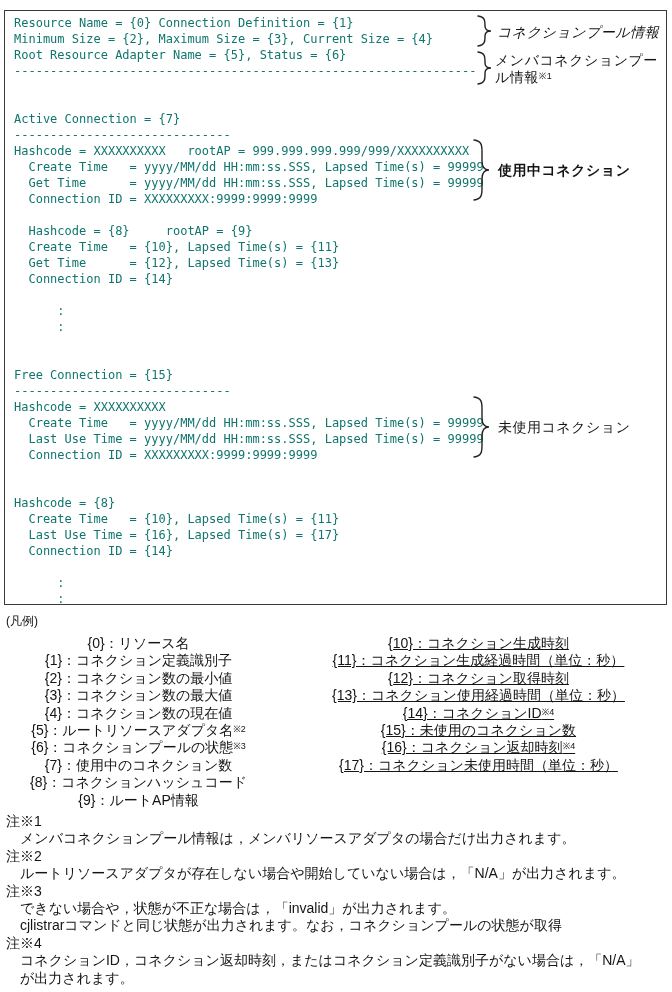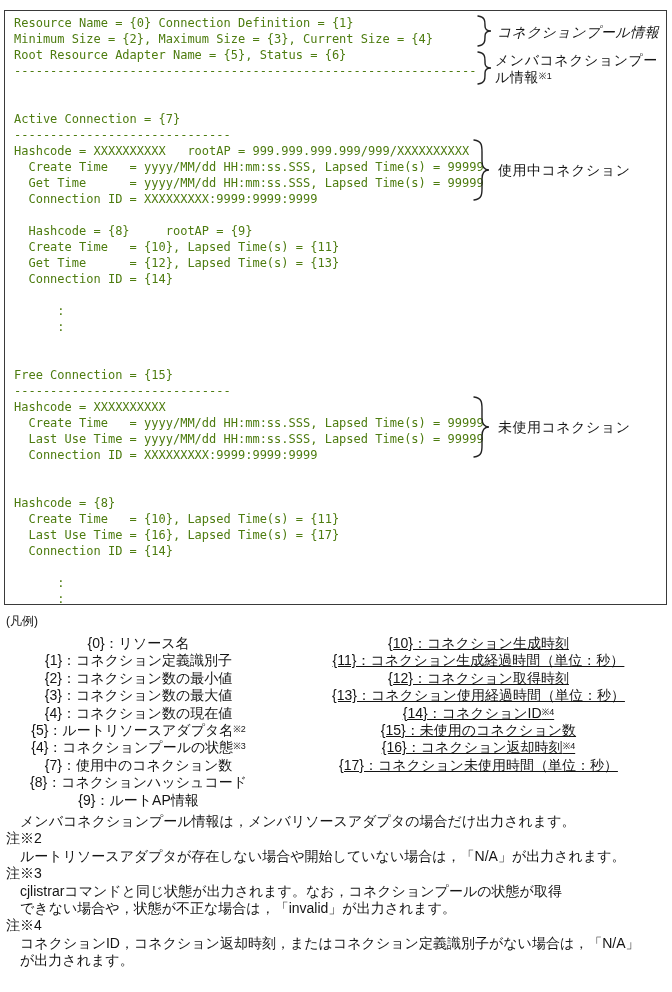--- a/index.html
+++ b/index.html
@@ -4,21 +4,21 @@
 <style>
   html,body{margin:0;padding:0;background:#fff;}
   .page{position:relative;width:672px;height:992px;background:#fff;color:#111;
         font-family:"Liberation Sans",sans-serif;overflow:hidden;}
 
   
   .console-box{position:absolute;left:4px;top:10px;width:663px;height:595px;
                border:1px solid #3a3a3a;background:#fff;box-sizing:border-box;}
   .console-pre{margin:0;padding:4px 0 0 9px;
                font-family:"DejaVu Sans Mono",monospace;
-               font-size:12px;line-height:16px;color:#4d7c0f;white-space:pre;}
+               font-size:12px;line-height:16px;color:#0f766e;white-space:pre;}
 
   
   .brace{position:absolute;}
   .brace svg{display:block;}
   .ann{position:absolute;font-size:14px;line-height:17px;white-space:nowrap;
        color:#141414;letter-spacing:0.5px;}
   sup{font-size:9px;vertical-align:top;position:relative;top:-1px;}
   sup:empty{display:none;}
 
   
@@ -94,62 +94,63 @@
   <div class="ann" style="left:495px;top:52px;">
     <span>メンバコネクションプー</span><br>
     <span>ル情報</span><sup>※1</sup>
   </div>
 
   <div class="brace" style="left:472px;top:139px;">
     <svg width="18" height="62" viewBox="0 0 18 62">
       <path d="M2,1 C10,2 10,7 10,13 L10,22 C10,27 11,31 17,31 C11,31 10,35 10,40 L10,49 C10,55 10,60 2,61" fill="none" stroke="#222" stroke-width="1.4" stroke-linecap="round"></path>
     </svg>
   </div>
-  <div class="ann" style="left:498px;top:162px;">使用中コネクション</div>
+  <div class="ann" style="left:498px;top:162px;font-weight:bold;">使用中コネクション</div>
 
   <div class="brace" style="left:472px;top:396px;">
     <svg width="18" height="62" viewBox="0 0 18 62">
       <path d="M2,1 C10,2 10,7 10,13 L10,22 C10,27 11,31 17,31 C11,31 10,35 10,40 L10,49 C10,55 10,60 2,61" fill="none" stroke="#222" stroke-width="1.4" stroke-linecap="round"></path>
     </svg>
   </div>
   <div class="ann" style="left:498px;top:419px;">未使用コネクション</div>
 
   <div class="legend-title">(凡例)</div>
 
   <div class="legend-col legend-left">
     <div class="lrow"><span>{0}：リソース名</span></div>
     <div class="lrow"><span>{1}：コネクション定義識別子</span></div>
     <div class="lrow"><span>{2}：コネクション数の最小値</span></div>
     <div class="lrow"><span>{3}：コネクション数の最大値</span></div>
     <div class="lrow"><span>{4}：コネクション数の現在値</span></div>
     <div class="lrow"><span>{5}：ルートリソースアダプタ名</span><sup>※2</sup></div>
-    <div class="lrow"><span>{4}：コネクションプールの状態</span><sup>※3</sup></div>
+    <div class="lrow"><span>{6}：コネクションプールの状態</span><sup>※3</sup></div>
     <div class="lrow"><span>{7}：使用中のコネクション数</span></div>
     <div class="lrow"><span>{8}：コネクションハッシュコード</span></div>
     <div class="lrow"><span>{9}：ルートAP情報</span></div>
   </div>
 
   <div class="legend-col legend-right">
     <div class="lrow"><span>{10}：コネクション生成時刻</span></div>
     <div class="lrow"><span>{11}：コネクション生成経過時間（単位：秒）</span></div>
     <div class="lrow"><span>{12}：コネクション取得時刻</span></div>
     <div class="lrow"><span>{13}：コネクション使用経過時間（単位：秒）</span></div>
     <div class="lrow"><span>{14}：コネクションID</span><sup>※4</sup></div>
     <div class="lrow"><span>{15}：未使用のコネクション数</span></div>
     <div class="lrow"><span>{16}：コネクション返却時刻</span><sup>※4</sup></div>
     <div class="lrow"><span>{17}：コネクション未使用時間（単位：秒）</span></div>
   </div>
 
   <div class="notes">
+    <div class="note-label">注※1</div>
     <div class="note-line">メンバコネクションプール情報は，メンバリソースアダプタの場合だけ出力されます。</div>
 
     <div class="note-label">注※2</div>
     <div class="note-line">ルートリソースアダプタが存在しない場合や開始していない場合は，「N/A」が出力されます。</div>
 
     <div class="note-label">注※3</div>
+    <div class="note-line">できない場合や，状態が不正な場合は，「invalid」が出力されます。</div>
     <div class="note-line">cjlistrarコマンドと同じ状態が出力されます。なお，コネクションプールの状態が取得</div>
-    <div class="note-line">できない場合や，状態が不正な場合は，「invalid」が出力されます。</div>
     <div class="note-label">注※4</div>
     <div class="note-line">コネクションID，コネクション返却時刻，またはコネクション定義識別子がない場合は，「N/A」</div>
     <div class="note-line">が出力されます。</div>
   </div>
 
 </div>
 
 </body></html>

